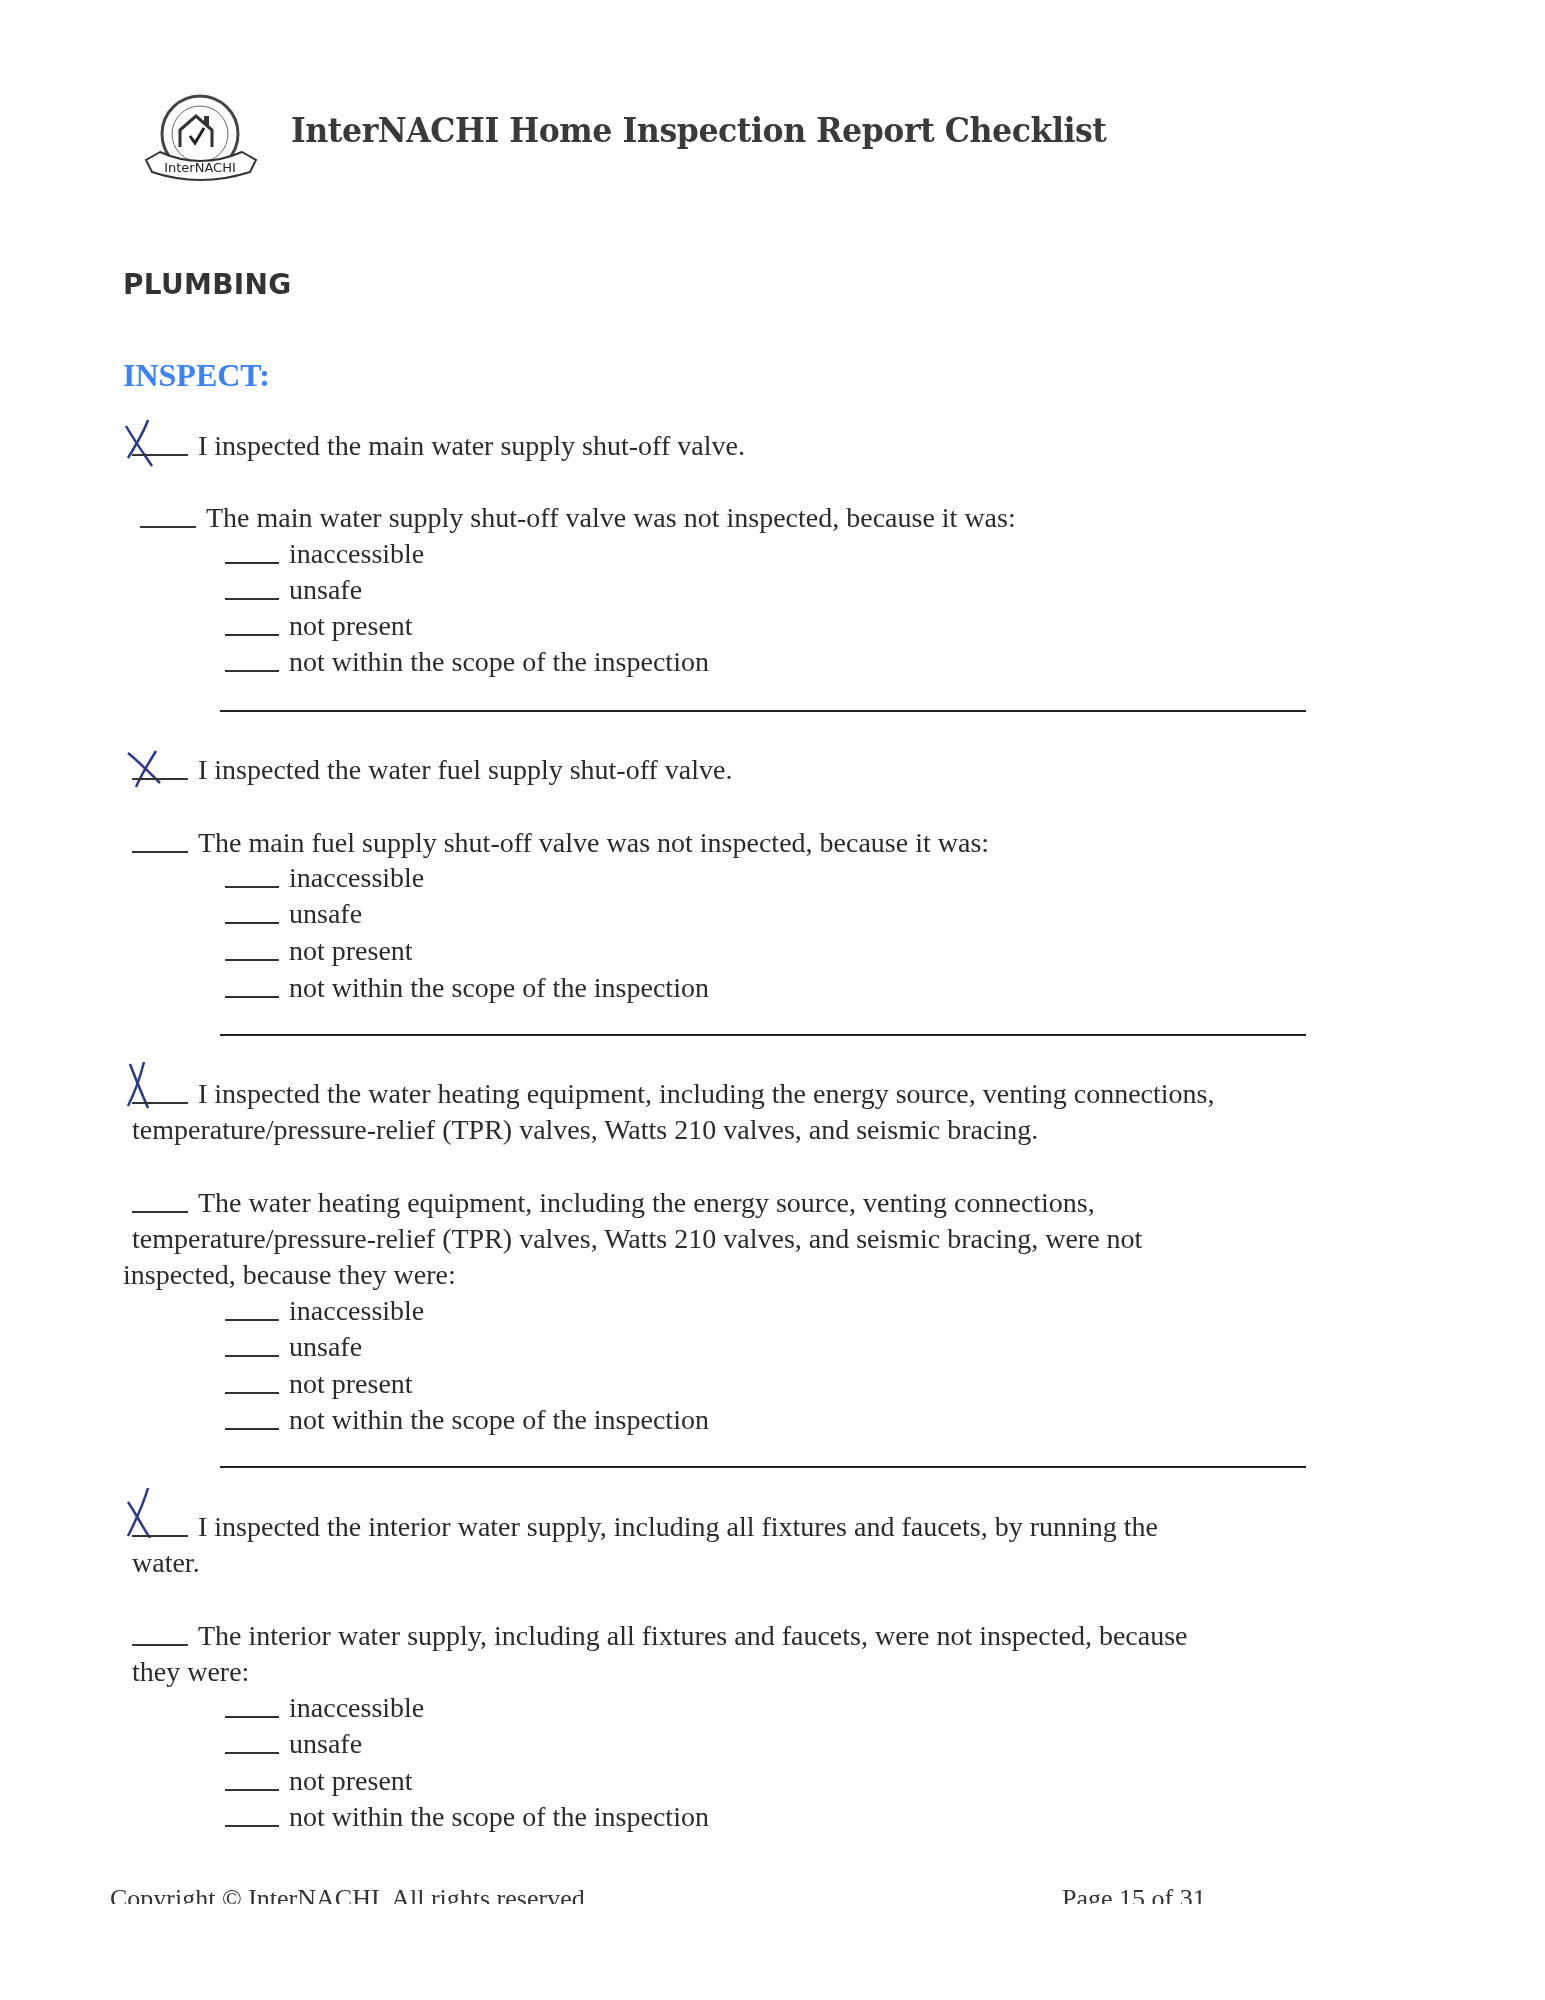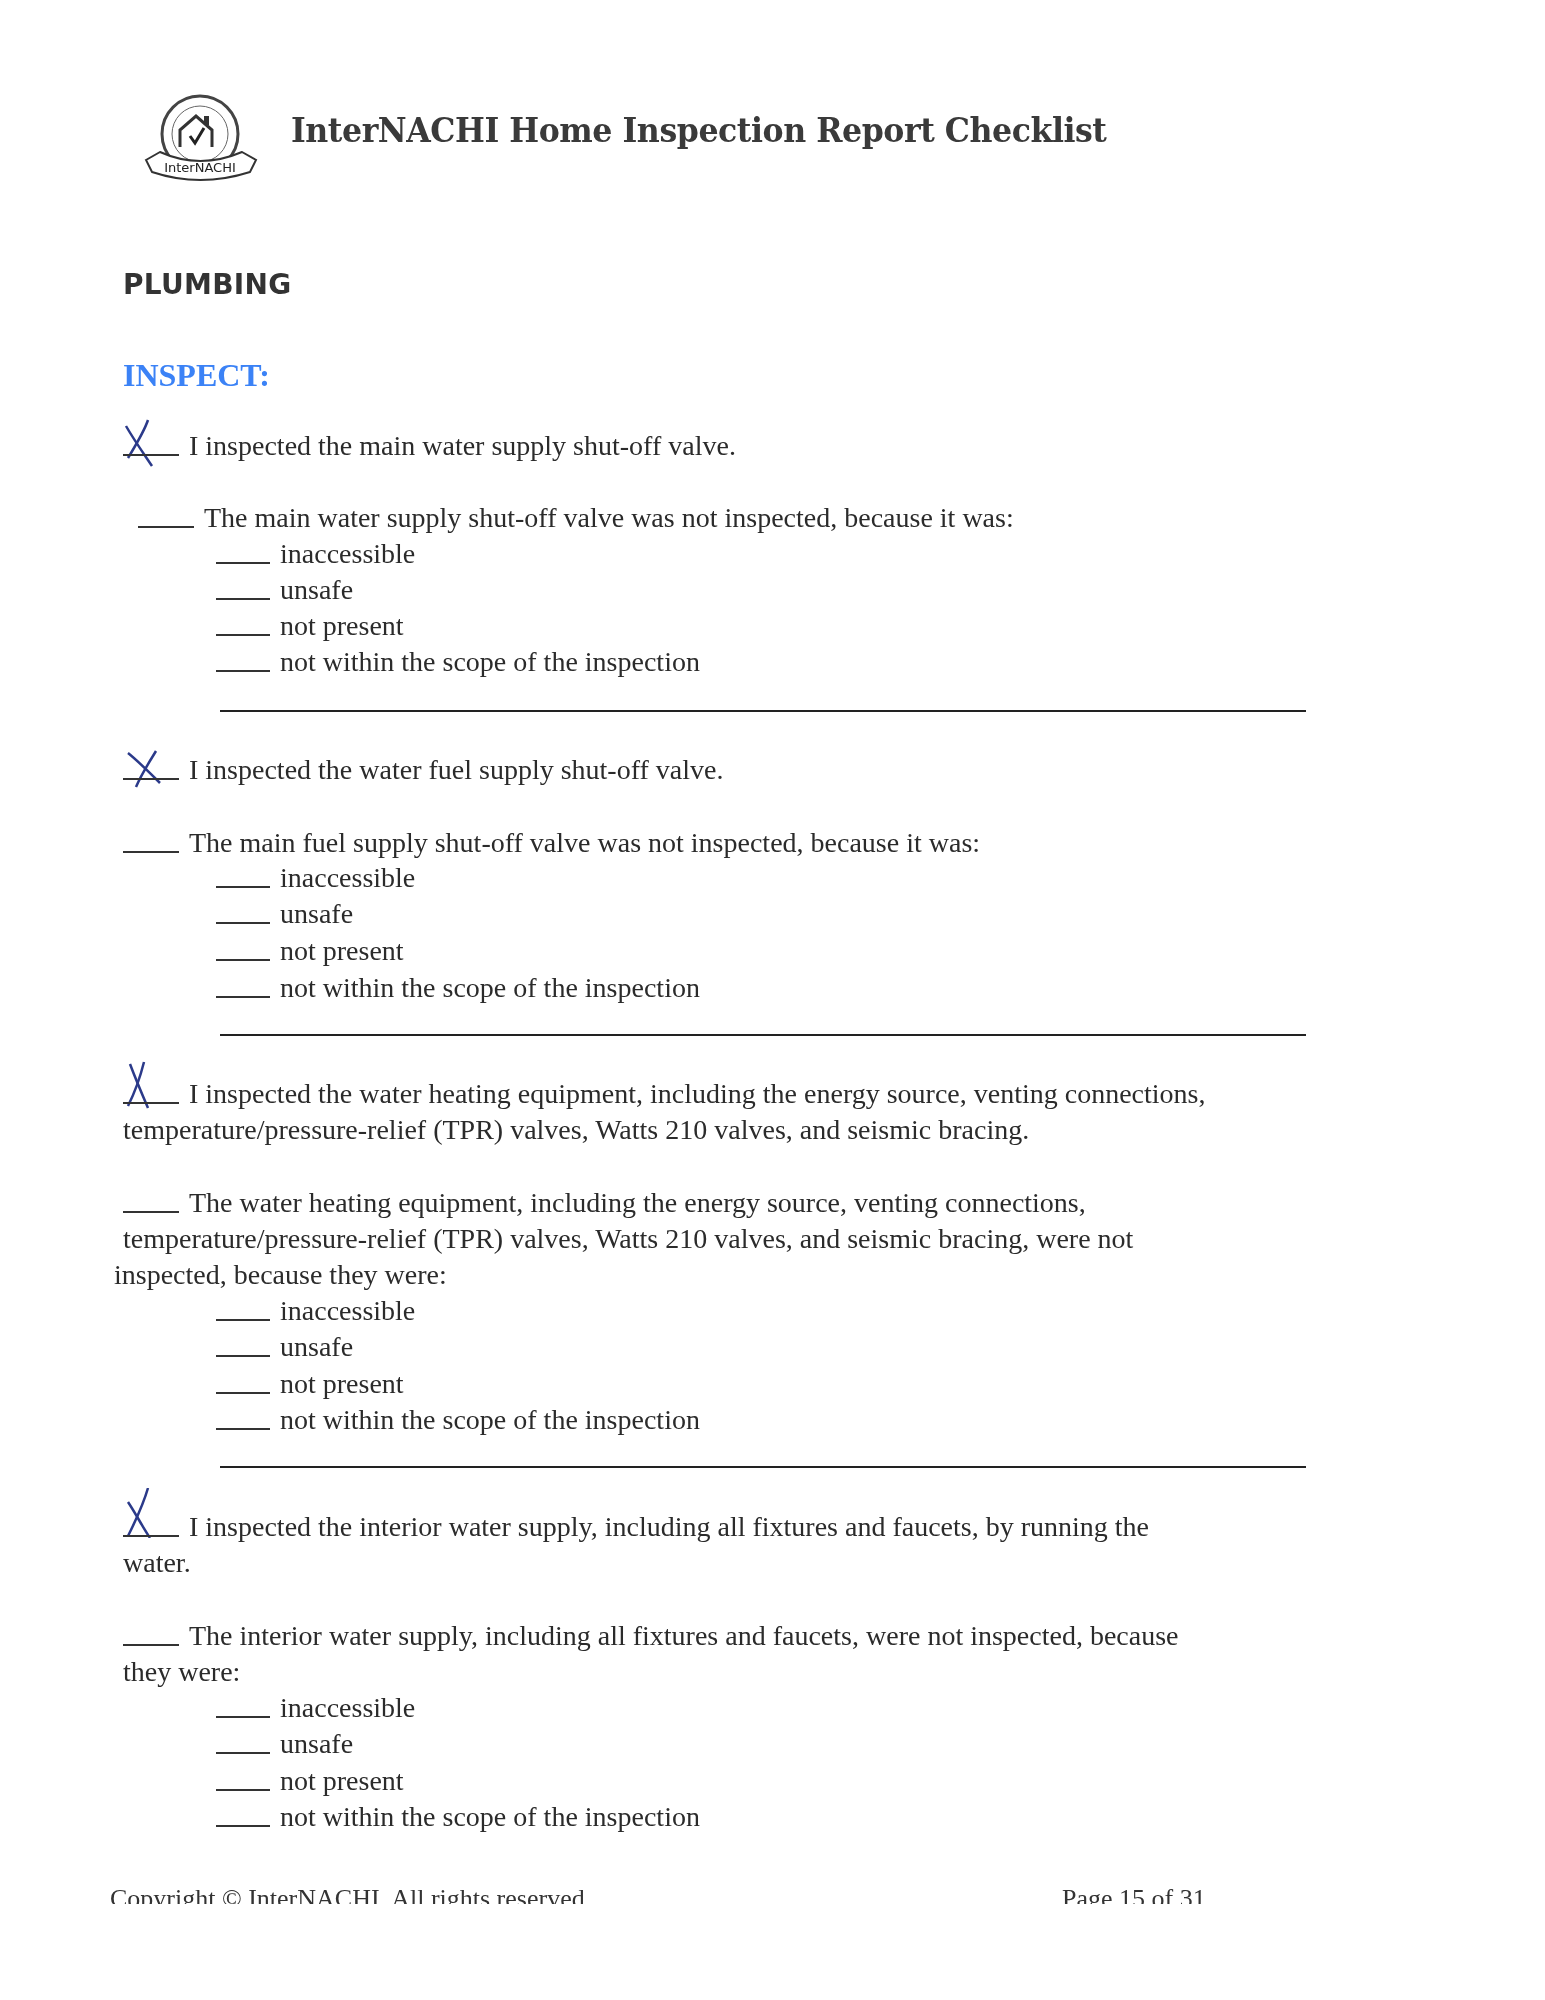--- a/index.html
+++ b/index.html
@@ -28,20 +28,21 @@
     }
     .subhead {
       left: 123px; top: 357px;
       font-family: "Liberation Serif", serif;
       font-weight: bold; font-size: 32px; color: #3b82f6;
     }
     .line {
       font-size: 28px; line-height: 36px;
       font-family: "Liberation Serif", serif;
       color: #2b2b2b;
+      margin-left: 9px;
     }
     .blank {
       display: inline-block; width: 56px; height: 2px;
       background: #333; vertical-align: baseline; margin-right: 10px;
       position: relative; top: 1px;
     }
     .blank.short { width: 54px; }
     .divider { position: absolute; left: 220px; width: 1086px; height: 2px; background: #222; }
     .xmark { position: absolute; width: 60px; height: 50px; }
     .footer { font-size: 26px; color: #333; font-family: "Liberation Serif", serif; }
@@ -65,21 +66,21 @@
 <div class="abs section">PLUMBING</div>
 <div class="abs subhead">INSPECT:</div>
 
 <svg class="xmark" style="left:118px; top:418px;" viewBox="0 0 60 50">
   <path d="M8,8 C16,22 26,36 34,48" stroke="#2b3a8a" stroke-width="2.5" fill="none"></path>
   <path d="M30,2 C26,14 16,30 10,40" stroke="#2b3a8a" stroke-width="2.5" fill="none"></path>
 </svg>
 <div class="abs line" style="left:123px; top:428px;">
   <span class="blank"></span><span>I inspected the main water supply shut-off valve.</span>
 </div>
-<div class="abs line" style="left:138px; top:500px;">
+<div class="abs line" style="left:131px; top:500px;">
   <span class="blank"></span><span>The main water supply shut-off valve was not inspected, because it was:</span>
 </div>
 <div class="abs line" style="left:216px; top:536px;"><span class="blank short"></span><span>inaccessible</span></div>
 <div class="abs line" style="left:216px; top:572px;"><span class="blank short"></span><span>unsafe</span></div>
 <div class="abs line" style="left:216px; top:608px;"><span class="blank short"></span><span>not present</span></div>
 <div class="abs line" style="left:216px; top:644px;"><span class="blank short"></span><span>not within the scope of the inspection</span></div>
 <div class="divider" style="top:710px;"></div>
 
 <svg class="xmark" style="left:118px; top:743px;" viewBox="0 0 60 50">
   <path d="M10,10 C20,18 30,28 42,40" stroke="#2b3a8a" stroke-width="2.5" fill="none"></path>

